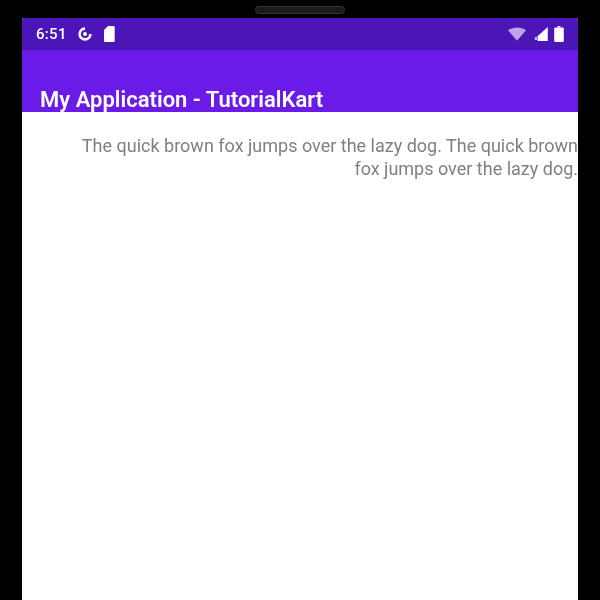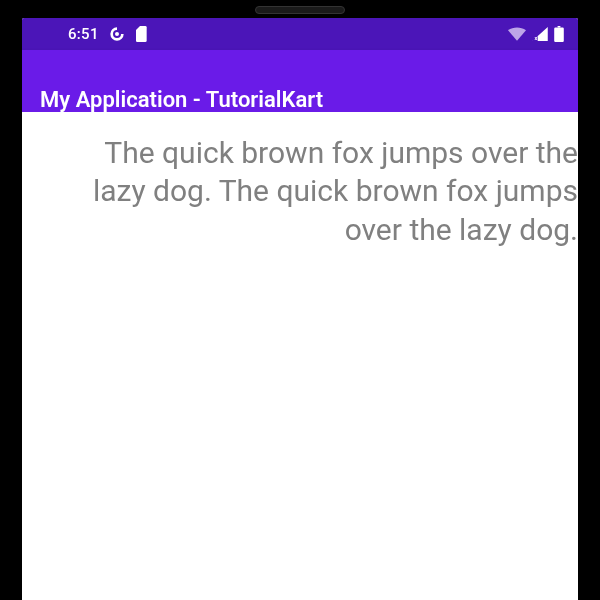--- a/index.html
+++ b/index.html
@@ -48,21 +48,20 @@
       align-items: center;
       justify-content: space-between;
       padding: 0 14px 0 14px;
       color: #fff;
       font-size: 15px;
     }
     .status-left {
       display: flex;
       align-items: center;
       gap: 10px;
-      margin-left: 32px;
     }
     .status-right {
       display: flex;
       align-items: center;
       gap: 6px;
     }
     .clock {
       font-weight: 500;
       letter-spacing: 0.3px;
     }
@@ -84,21 +83,21 @@
       font-size: 22px;
       font-weight: 600;
     }
     .content {
       flex: 1;
       background: #fff;
       padding: 22px 0 0 0;
     }
     .body-text {
       color: #808080;
-      font-size: 30px;
+      font-size: 18px;
       line-height: 1.28;
       text-align: right;
       padding: 0 0 0 36px;
       font-weight: 400;
     }
   </style>
 </head>
 <body>
 
 <div class="device-frame">

